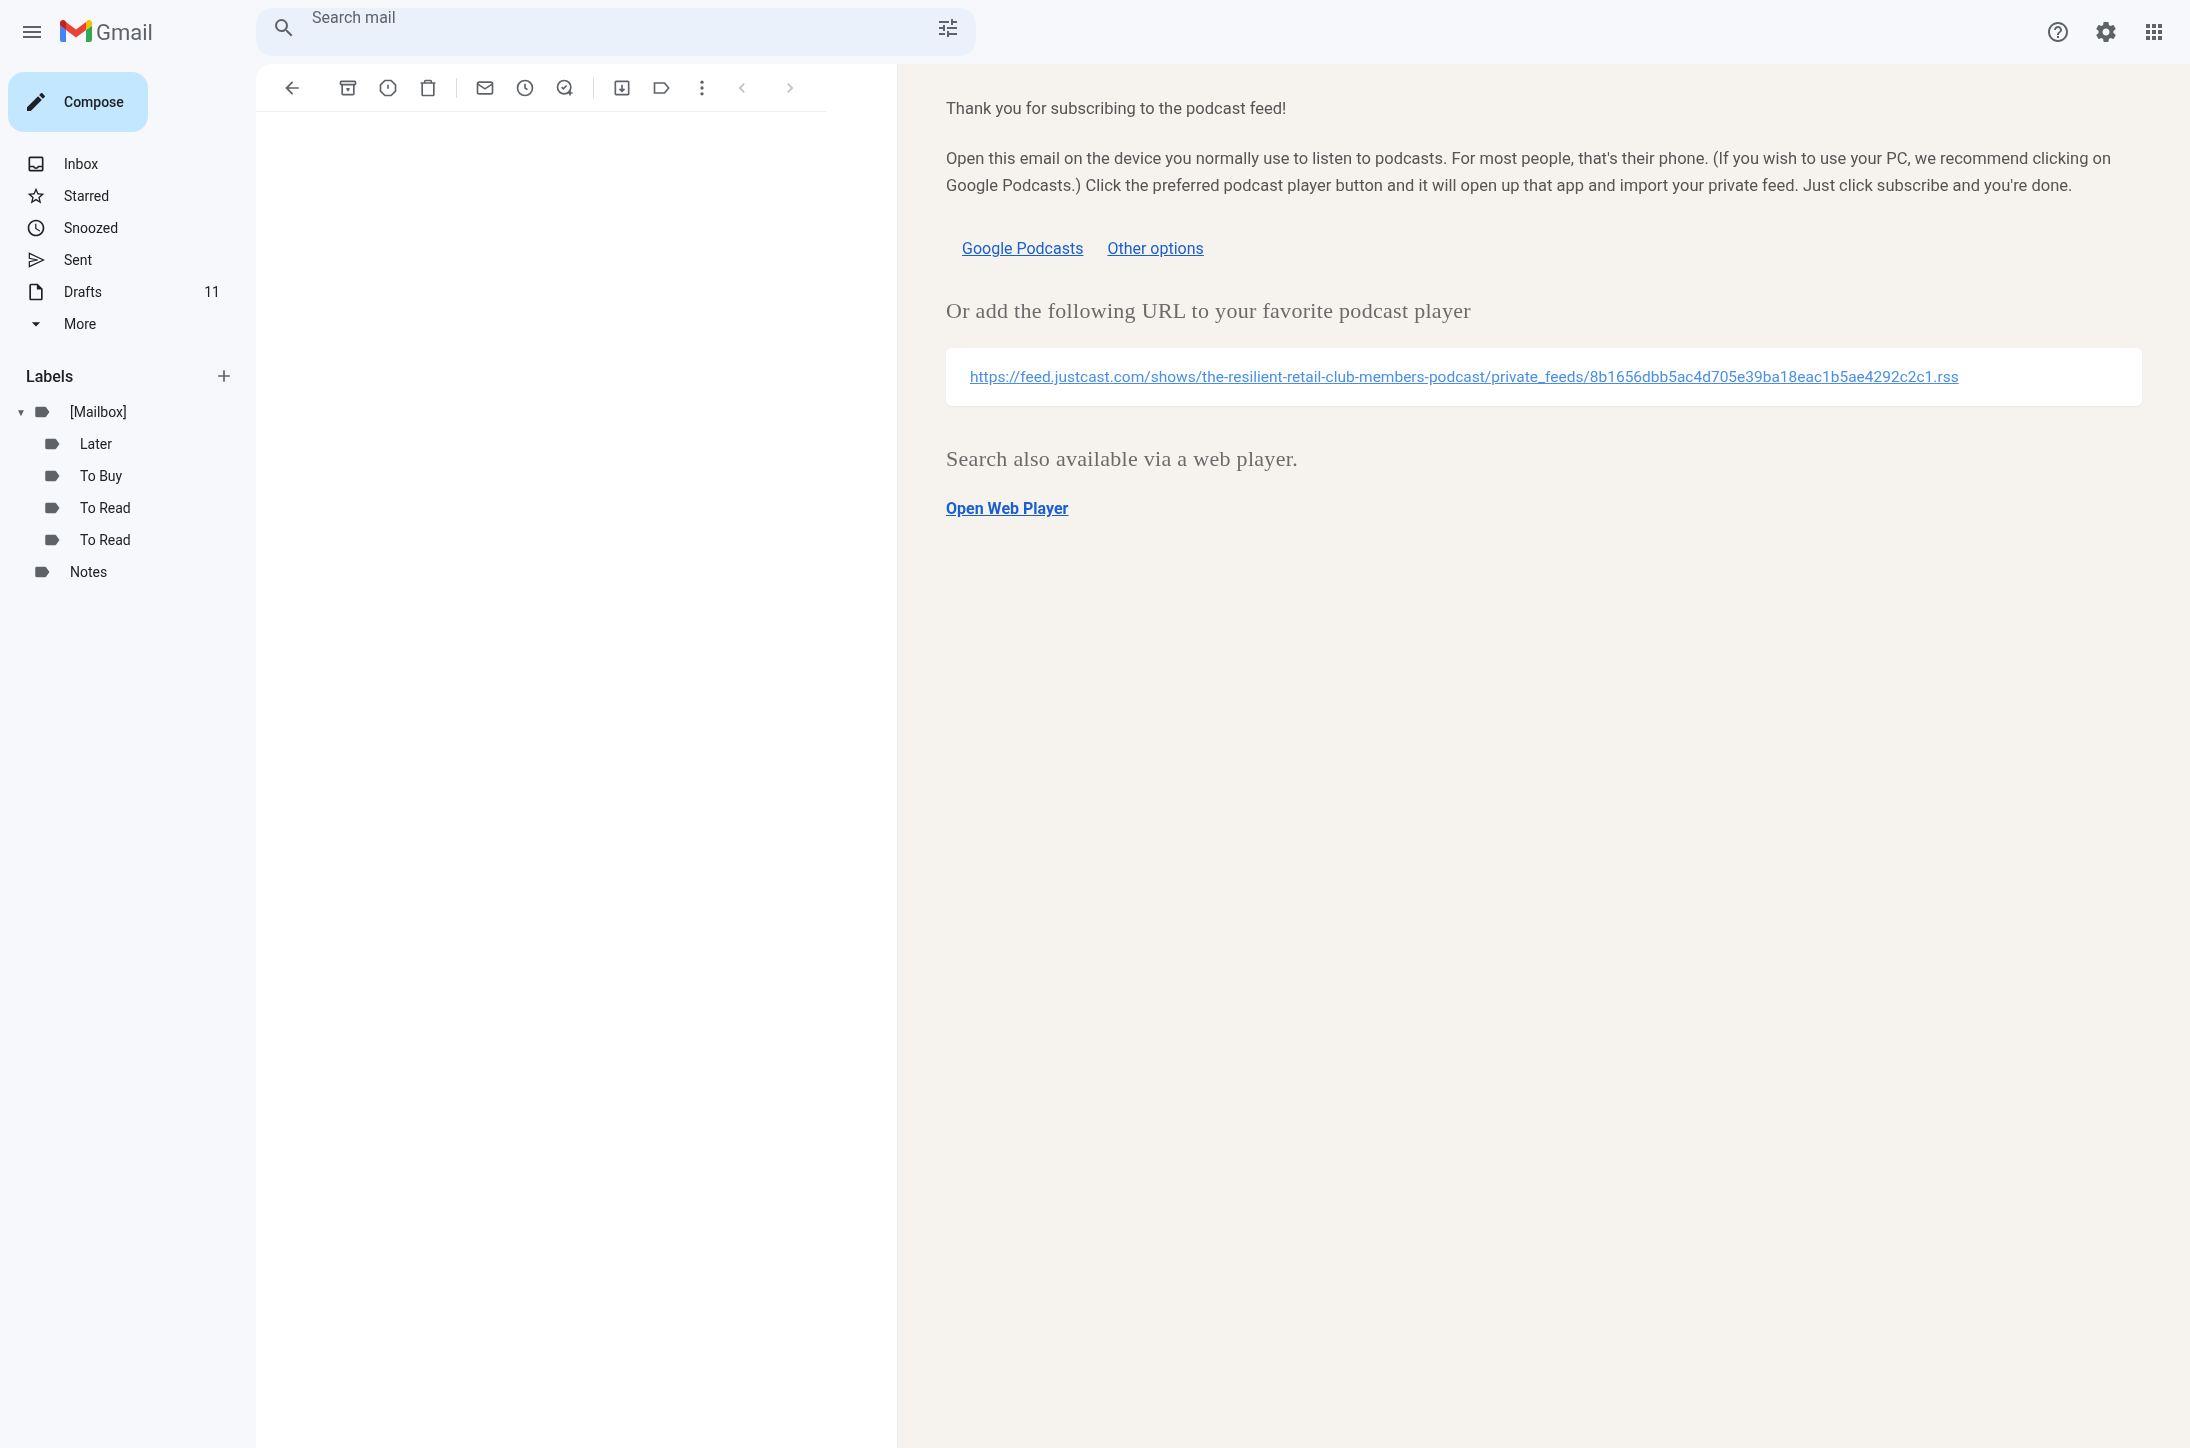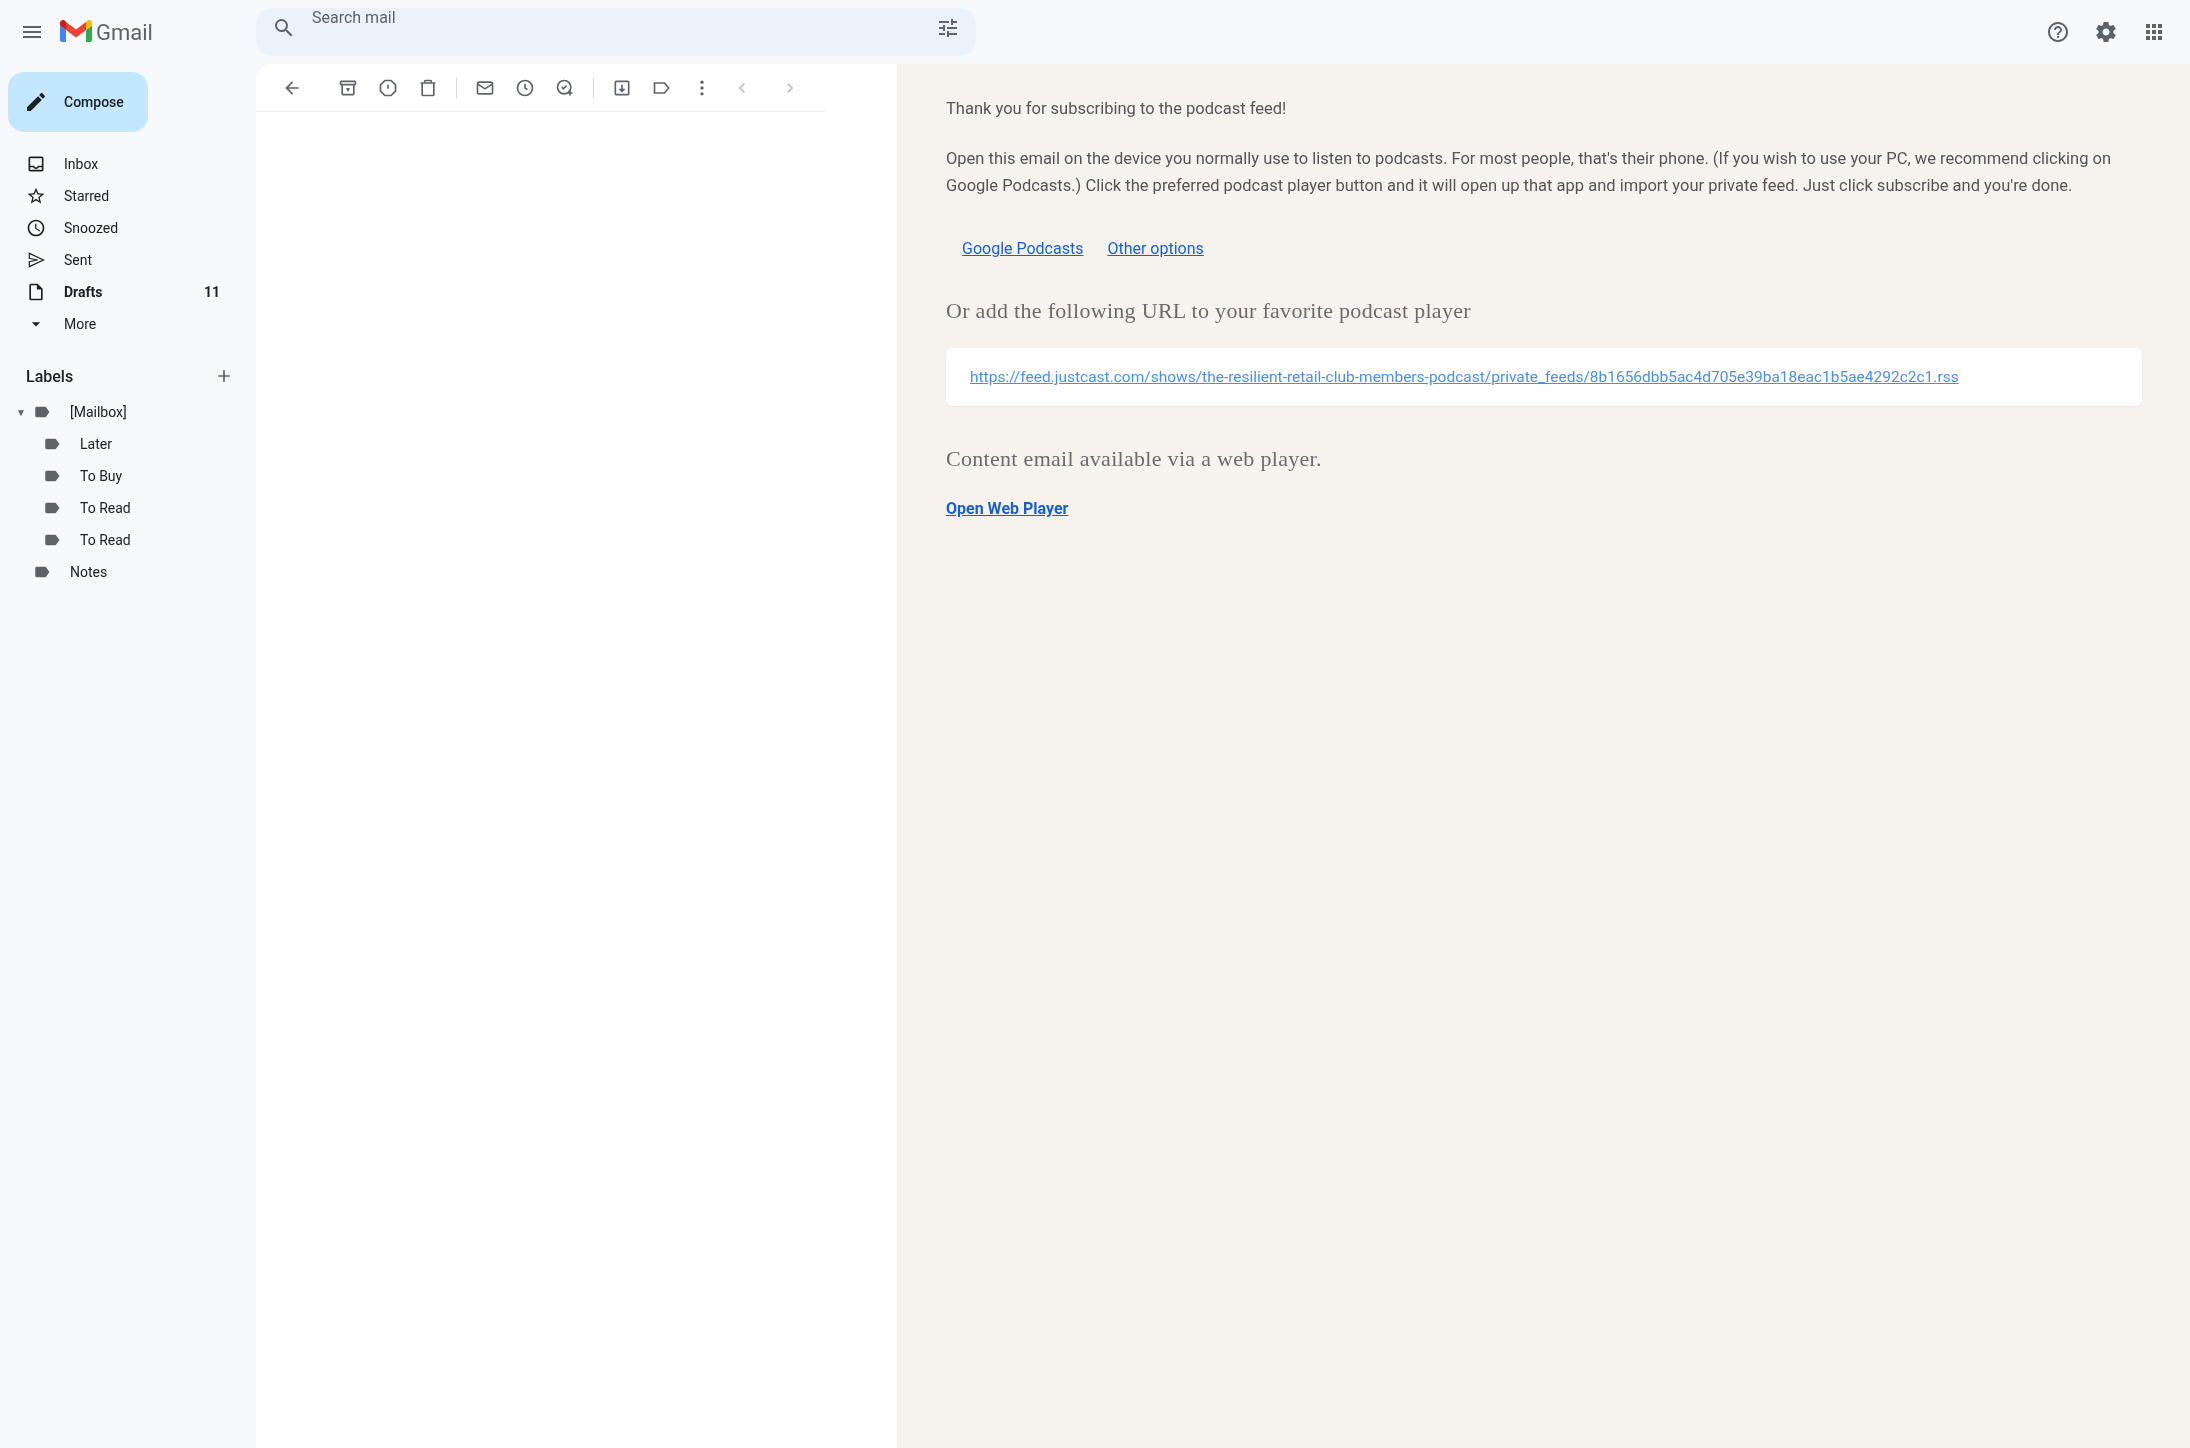--- a/index.html
+++ b/index.html
@@ -22,21 +22,21 @@
   
   .body { display: flex; flex: 1; overflow: hidden; }
   
   
   .sidebar { width: 256px; padding: 8px 0; overflow-y: auto; }
   .compose-btn { display: inline-flex; align-items: center; gap: 16px; background: #c2e7ff; border-radius: 16px; padding: 18px 24px 18px 16px; margin: 0 4px 16px 8px; cursor: pointer; font-size: 14px; font-weight: 500; }
   .nav-item { display: flex; align-items: center; height: 32px; padding: 0 12px 0 26px; border-radius: 0 16px 16px 0; margin-right: 16px; cursor: pointer; font-size: 14px; color: #202124; }
   .nav-item .icn { width: 20px; height: 20px; margin-right: 18px; display: flex; align-items: center; justify-content: center; }
   .nav-item .label { flex: 1; }
   .nav-item .count { font-size: 14px; margin-right: 8px; }
-  .nav-item.bold { font-weight: 700; }
+  .nav-item.bold { font-weight: 400; }
   .labels-header { display: flex; align-items: center; justify-content: space-between; padding: 0 16px 0 26px; height: 40px; margin-top: 16px; }
   .labels-header .title { font-size: 16px; font-weight: 500; color: #202124; }
   .plus-btn { width: 32px; height: 32px; display: flex; align-items: center; justify-content: center; border-radius: 50%; cursor: pointer; font-size: 20px; color: #5f6368;}
   .label-item { display: flex; align-items: center; height: 32px; padding: 0 12px 0 16px; border-radius: 0 16px 16px 0; margin-right: 16px; cursor: pointer; font-size: 14px; }
   .label-item .arrow { width: 12px; margin-right: 4px; font-size: 10px; color: #5f6368; }
   .label-item .tag-icn { width: 20px; height: 20px; margin-right: 18px; display: flex; align-items: center; justify-content: center; }
   .label-sub { padding-left: 42px; }
   
   
   .main { flex: 1; background: #fff; border-radius: 16px 0 0 0; margin-top: 0; display: flex; flex-direction: row; overflow: hidden; }
@@ -328,19 +328,19 @@
           <p>Thank you for subscribing to the podcast feed!</p>
           <p>Open this email on the device you normally use to listen to podcasts. For most people, that's their phone. (If you wish to use your PC, we recommend clicking on Google Podcasts.) Click the preferred podcast player button and it will open up that app and import your private feed. Just click subscribe and you're done.</p>
           <div class="links">
             <a href="#">Google Podcasts</a>
             <a href="#">Other options</a>
           </div>
           <h2>Or add the following URL to your favorite podcast player</h2>
           <div class="url-box">
             <a href="#">https://feed.justcast.com/shows/the-resilient-retail-club-members-podcast/private_feeds/8b1656dbb5ac4d705e39ba18eac1b5ae4292c2c1.rss</a>
           </div>
-          <h2>Content email available via a web player.</h2>
+          <h2>Search also available via a web player.</h2>
           <p><a href="#" class="web-player-link">Open Web Player</a></p>
         </div>
       </div>
     </div>
   </div>
 </div>
 
 </body></html>

